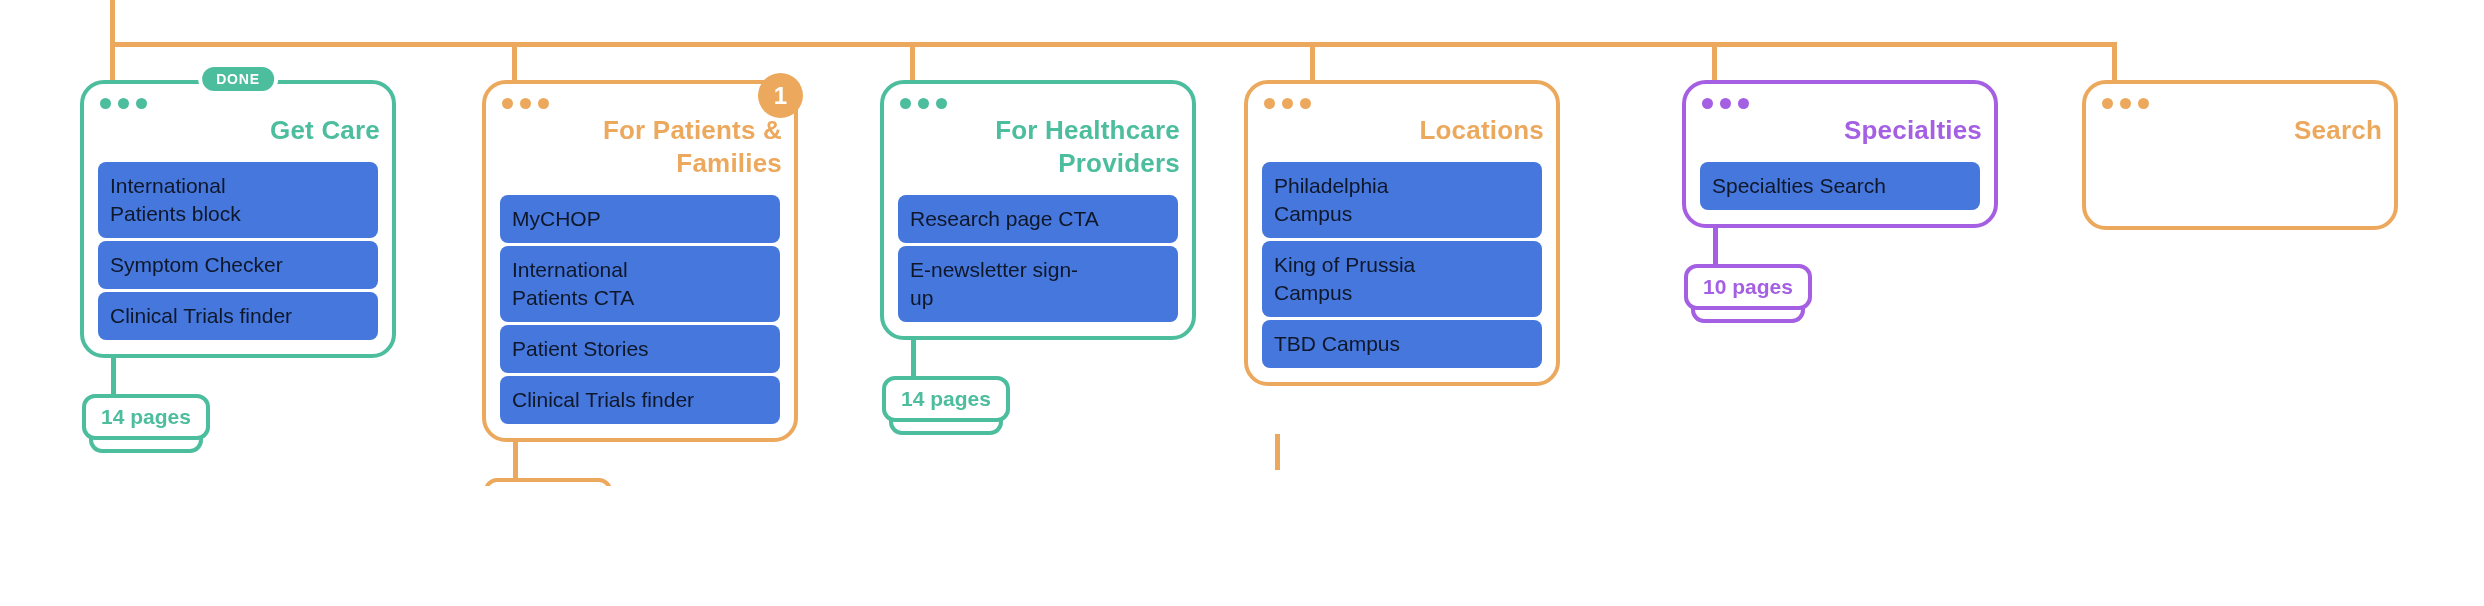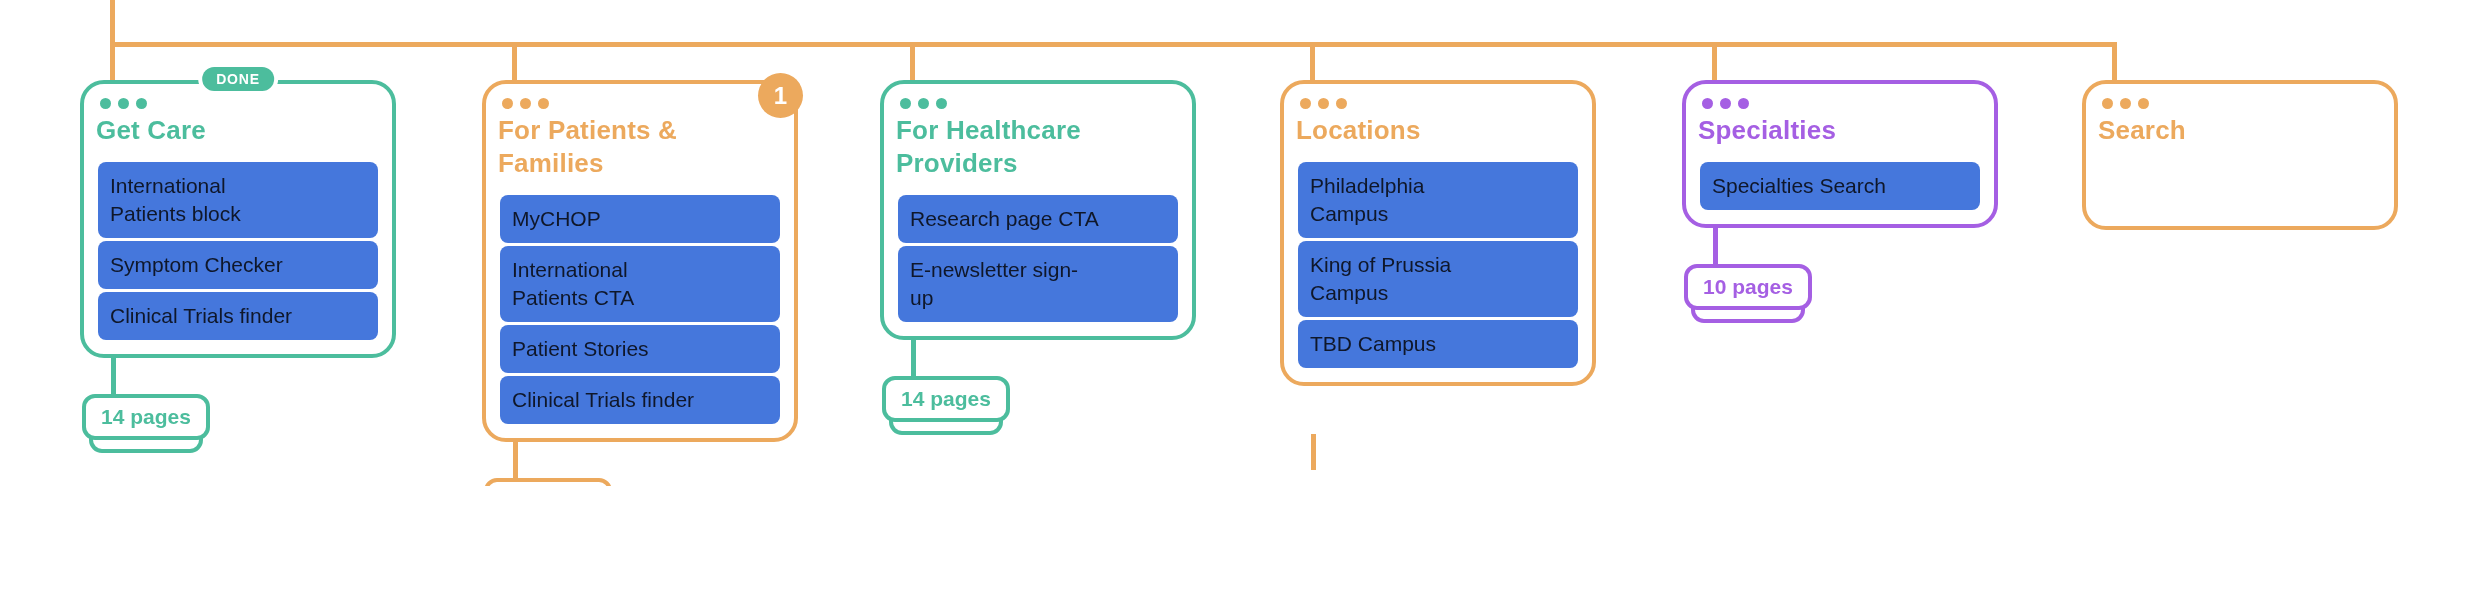--- a/index.html
+++ b/index.html
@@ -51,21 +51,21 @@
 
   .dots {
     position: absolute;
     top: 14px; left: 16px;
     display: flex; gap: 7px;
   }
   .dot { width: 11px; height: 11px; border-radius: 50%; background: var(--c); }
 
   .card-title {
     margin: 30px 12px 15px;
-    text-align: left;
+    text-align: right;
     font-size: 26px;
     line-height: 33px;
     font-weight: bold;
     color: var(--c);
     white-space: pre-line;
     letter-spacing: 0.2px;
   }
 
   .items { display: flex; flex-direction: column; gap: 3px; padding: 0 14px; }
   .item {
@@ -209,21 +209,21 @@
             <div class="item">E-newsletter sign-
 up</div>
           </div>
     </div>
     <div class="tag-stub"></div>
     <div class="tag-wrap">
       <div class="tag-back"></div>
       <div class="tag-main">14 pages</div>
     </div>
   </div>
-      <div class="node theme-orange" style="left: 1280px; gap: 48px;">
+      <div class="node theme-orange" style="left: 1244px; gap: 48px;">
     <div class="card">
 
       <div class="dots">
         <span class="dot"></span>
         <span class="dot"></span>
         <span class="dot"></span>
       </div>
       <div class="card-title">Locations</div>
       <div class="items">
             <div class="item">Philadelphia

